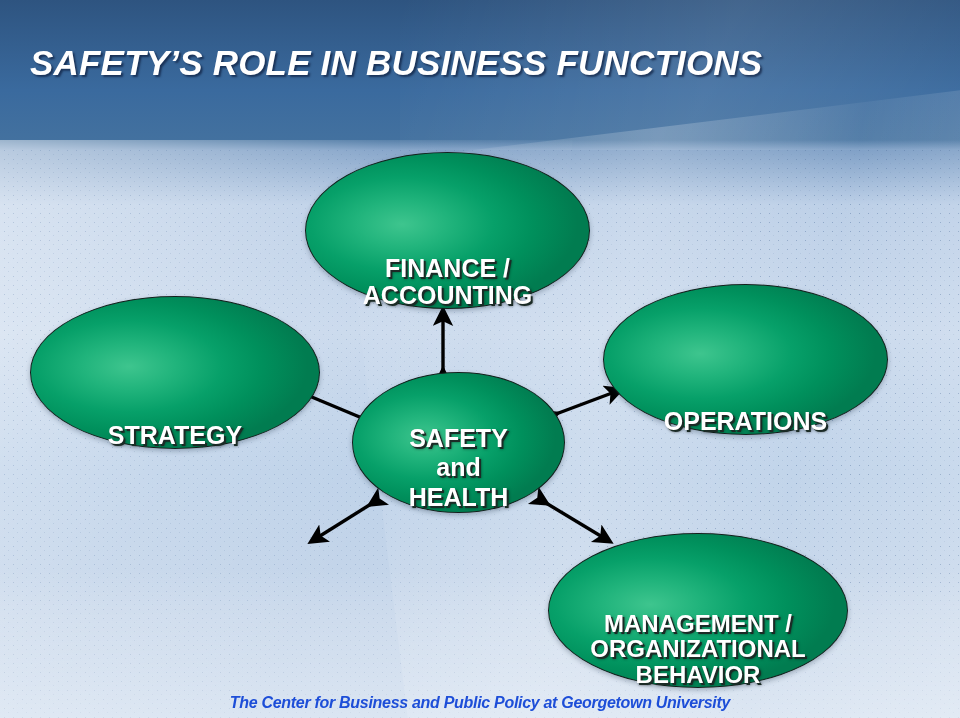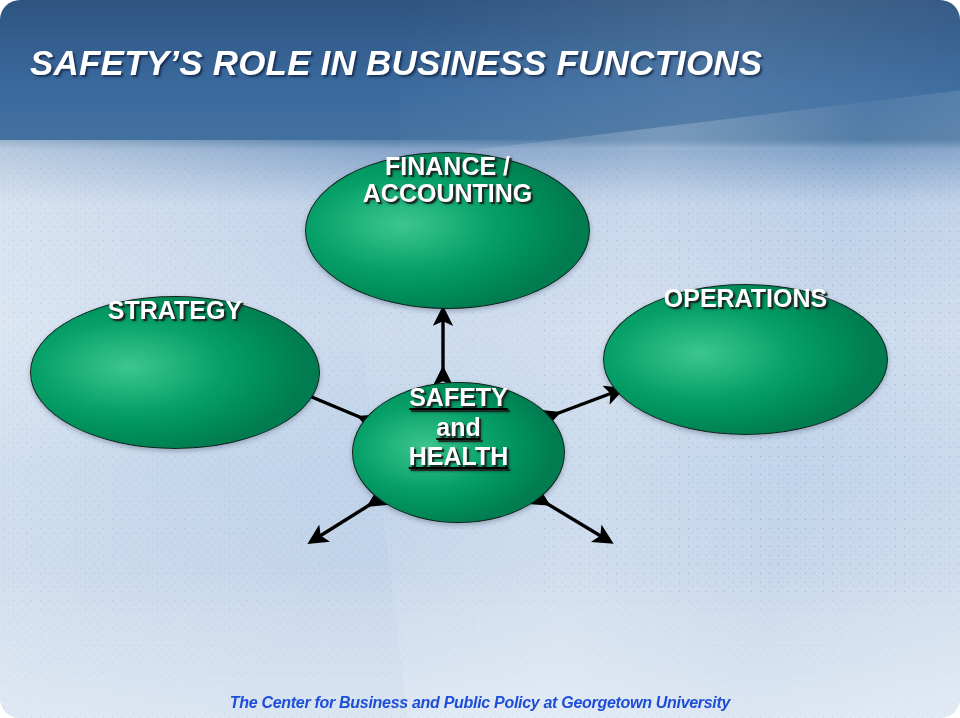--- a/index.html
+++ b/index.html
@@ -6,21 +6,20 @@
     margin: 0;
     padding: 0;
     background: #ffffff;
   }
   #slide {
     position: relative;
     width: 960px;
     height: 718px;
     overflow: hidden;
     font-family: "Liberation Sans", sans-serif;
-    border-radius: 20px;
   }
   
   .bg-base {
     position: absolute;
     inset: 0;
     background: linear-gradient(to bottom,
         #2e5480 0px,
         #3a6a9e 90px,
         #43719f 140px,
         #7a9cc4 150px,
@@ -99,21 +98,21 @@
     white-space: nowrap;
     text-shadow: 2px 2px 2px rgba(10,25,55,0.65);
   }
 
   
   .node {
     position: absolute;
     border-radius: 50%;
     border: 1.5px solid #12201c;
     display: flex;
-    align-items: flex-start;
+    align-items: flex-end;
     justify-content: center;
     box-sizing: border-box;
     background:
       radial-gradient(ellipse 62% 58% at 34% 46%,
         #3ec58e 0%,
         #21b47c 26%,
         #07a069 52%,
         #00905c 74%,
         #017c50 100%);
     box-shadow: 0 2px 5px rgba(20,40,60,0.30);
@@ -133,21 +132,21 @@
   
   #node-finance   { left: 305px; top: 152px; width: 285px; height: 157px; }
   #node-finance   .node-label { font-size: 25px; }
 
   #node-strategy  { left: 30px;  top: 296px; width: 290px; height: 153px; }
   #node-strategy  .node-label { font-size: 25px; }
 
   #node-operations{ left: 603px; top: 284px; width: 285px; height: 151px; }
   #node-operations .node-label { font-size: 25px; }
 
-  #node-center    { left: 352px; top: 382px; width: 213px; height: 141px; text-decoration: underline; }
+  #node-center    { left: 352px; top: 372px; width: 213px; height: 141px; }
   #node-center    .node-label { font-size: 25px; line-height: 1.18; }
 
   #node-marketing { left: 90px;  top: 533px; width: 295px; height: 155px; }
   #node-marketing .node-label { font-size: 25px; width: 330px; }
 
   #node-management{ left: 548px; top: 533px; width: 300px; height: 155px; }
   #node-management .node-label { font-size: 24px; width: 320px; }
 
   
   .arrows {
@@ -210,20 +209,25 @@
 
   <div class="node" id="node-strategy">
     <div class="node-label">STRATEGY</div>
   </div>
 
   <div class="node" id="node-operations">
     <div class="node-label">OPERATIONS</div>
   </div>
 
 
+  <div class="node" id="node-management">
+    <div class="node-label">MANAGEMENT /
+ORGANIZATIONAL
+BEHAVIOR</div>
+  </div>
 
   <div class="node" id="node-center">
     <div class="node-label">SAFETY
 and
 HEALTH</div>
   </div>
 
   <div class="footer">The Center for Business and Public Policy at Georgetown University</div>
 
 </div>

